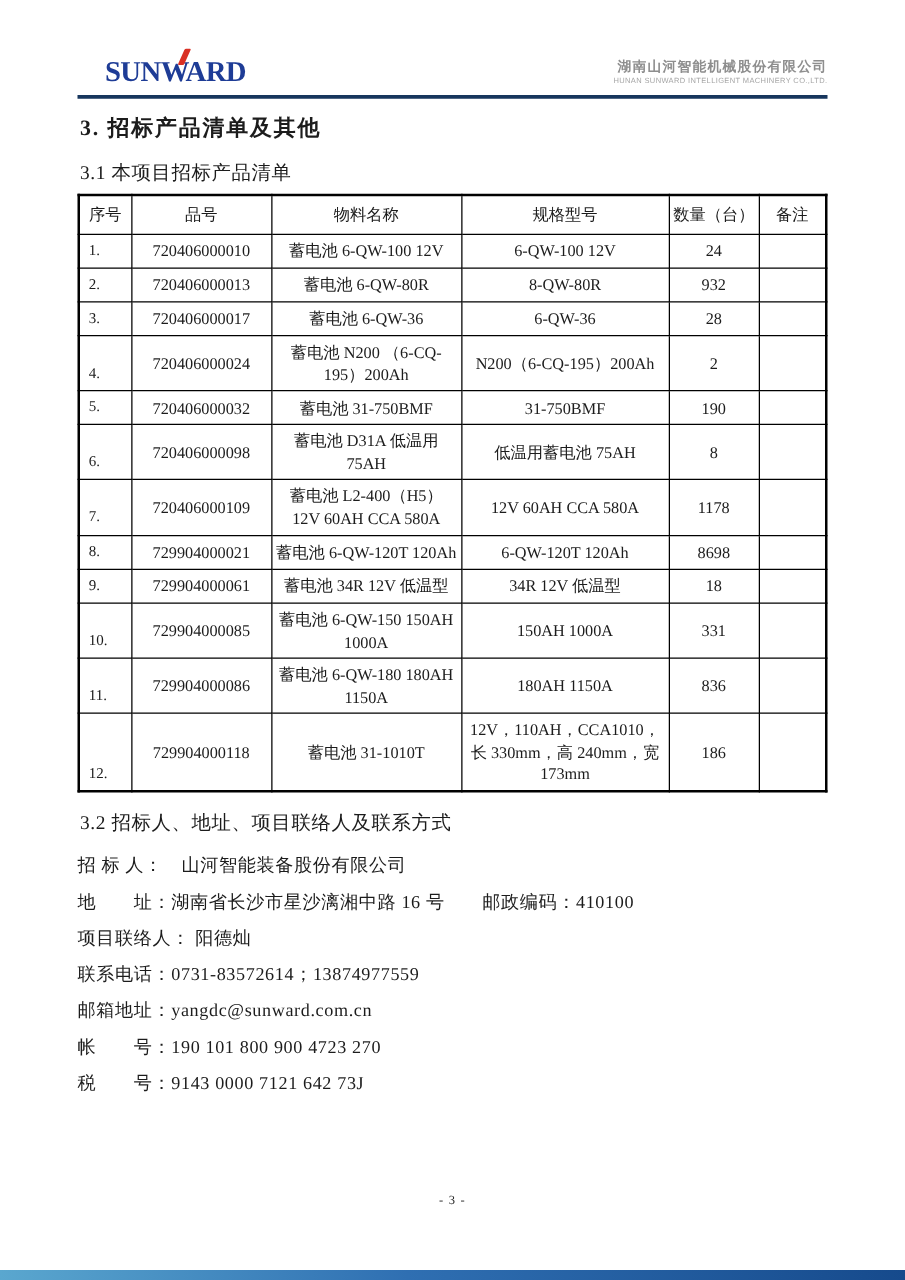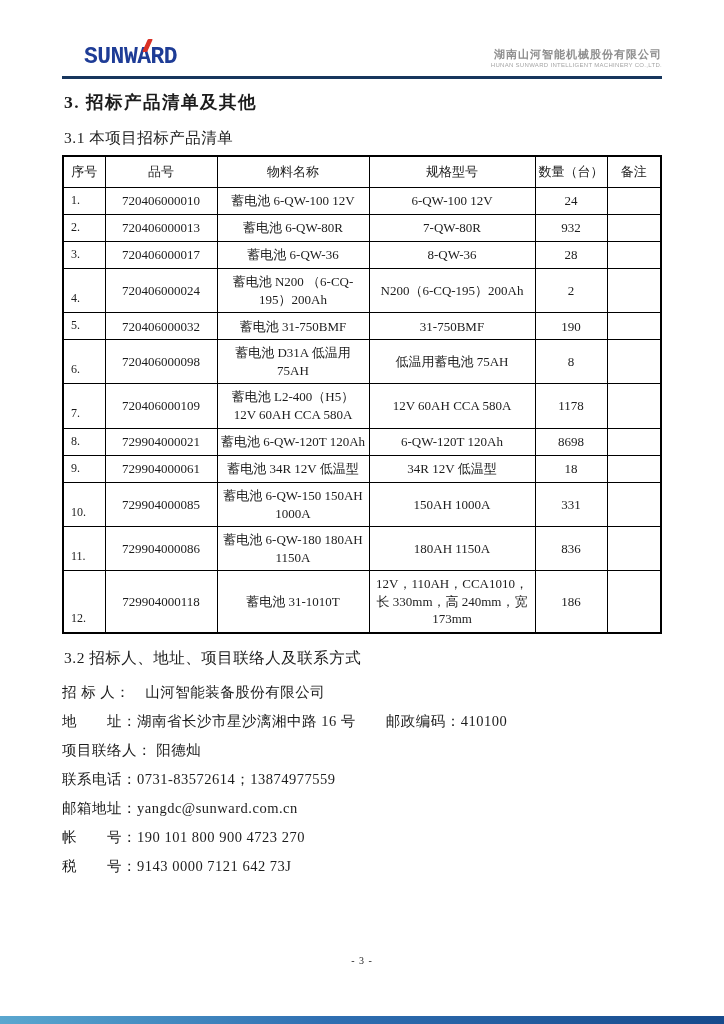--- a/index.html
+++ b/index.html
@@ -4,21 +4,21 @@
 <style>
   html,body{margin:0;padding:0;background:#fff;}
   .page{
     width:724px;height:1024px;position:relative;background:#fff;overflow:hidden;
     font-family:"Liberation Serif","DejaVu Serif",serif;color:#1c1c1c;
   }
   .content{padding:0 62px;}
   
   .hdr{display:flex;justify-content:space-between;align-items:flex-end;margin-top:46px;}
   .logo{
-    position:relative;font-family:Liberation Mono, monospace;
+    position:relative;font-family:Liberation Serif, serif;
     font-weight:800;font-size:23px;letter-spacing:-0.5px;
     color:var(--logo-blue,#1e3c96);padding-left:22px;line-height:1;
   }
   .logo-accent{
     position:absolute;top:-7px;left:83px;width:5px;height:13px;
     background:var(--logo-red,#d93025);transform:skewX(-24deg);border-radius:1px;
   }
   .company{text-align:right;line-height:1.1;}
   .company-cn{font-family:"Liberation Sans","DejaVu Sans",sans-serif;font-weight:700;
     font-size:11px;color:#8e8e8e;letter-spacing:1px;}
@@ -90,29 +90,29 @@
             <td>720406000010</td>
             <td>蓄电池 6-QW-100 12V</td>
             <td>6-QW-100 12V</td>
             <td>24</td>
             <td></td>
           </tr>
           <tr>
             <td class="serial">2.</td>
             <td>720406000013</td>
             <td>蓄电池 6-QW-80R</td>
-            <td>7-QW-80R</td>
+            <td>8-QW-80R</td>
             <td>932</td>
             <td></td>
           </tr>
           <tr>
             <td class="serial">3.</td>
             <td>720406000017</td>
             <td>蓄电池 6-QW-36</td>
-            <td>8-QW-36</td>
+            <td>6-QW-36</td>
             <td>28</td>
             <td></td>
           </tr>
           <tr>
             <td class="serial">4.</td>
             <td>720406000024</td>
             <td>蓄电池 N200 （6-CQ-195）200Ah</td>
             <td>N200（6-CQ-195）200Ah</td>
             <td>2</td>
             <td></td>

